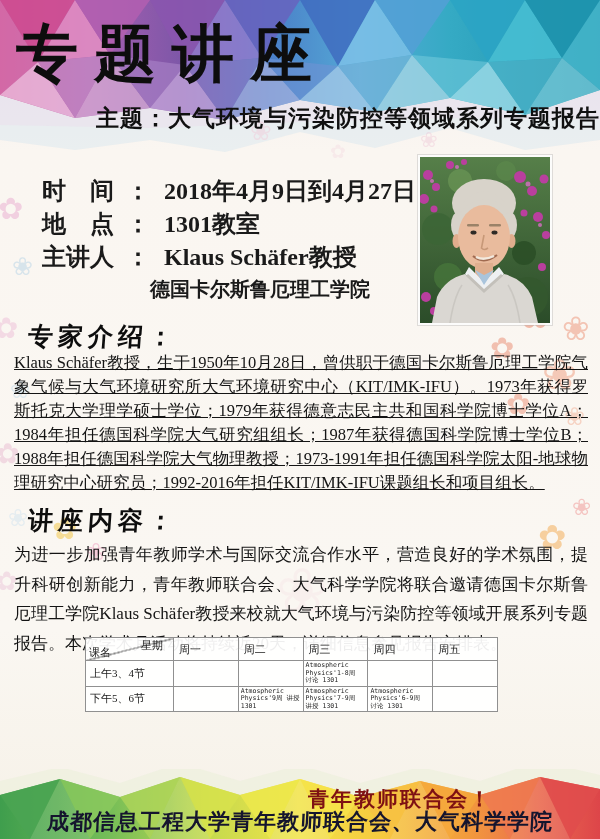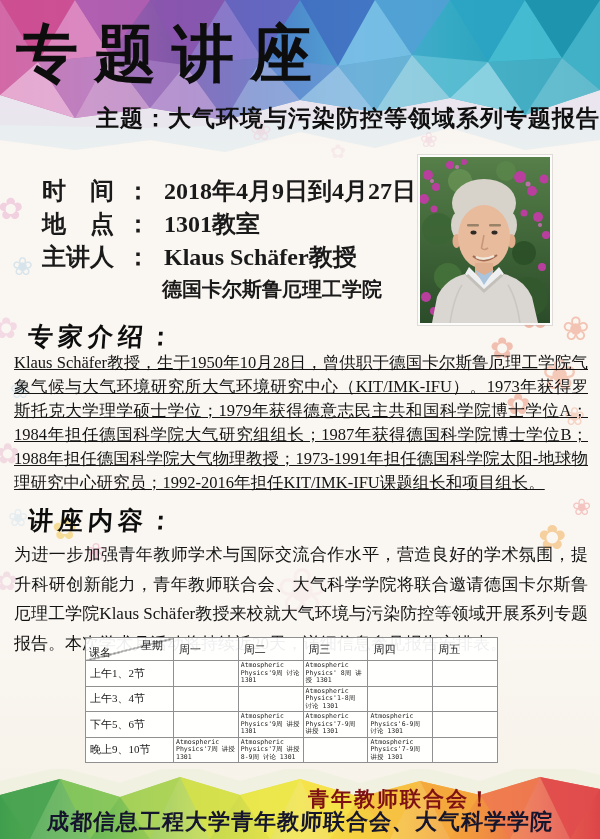--- a/index.html
+++ b/index.html
@@ -53,21 +53,21 @@
   .subtitle{
     position:absolute;z-index:3;top:103px;left:0;width:100%;text-align:right;
     font-size:23px;font-weight:800;letter-spacing:1px;color:#101010;
   }
   .info{position:absolute;z-index:3;left:42px;top:174px;font-family:var(--serif);font-weight:700;font-size:24px;}
   .info-row{display:flex;align-items:center;height:33px;white-space:nowrap;}
   .info-label{display:inline-block;min-width:62px;}
   .info-colon{margin:0 14px 0 12px;}
   .affiliation{
     position:absolute;z-index:3;left:150px;top:273px;height:33px;display:flex;align-items:center;
-    font-family:var(--serif);font-weight:700;font-size:20px;white-space:nowrap;margin-left:12px;
+    font-family:var(--serif);font-weight:700;font-size:20px;white-space:nowrap;
   }
   
   .photo{
     position:absolute;z-index:3;left:420px;top:157px;width:130px;height:166px;
     box-shadow:0 0 0 2px rgba(255,255,255,.9),0 0 0 3px rgba(180,180,180,.4);
     background:#3c5c34;
   }
   .photo svg{display:block;width:100%;height:100%;}
   
   .sec-heading{
@@ -331,50 +331,34 @@
         </th>
       <th>周一</th>
           <th>周二</th>
           <th>周三</th>
           <th>周四</th>
           <th>周五</th>
         </tr>
     </thead>
     <tbody>
         <tr>
-          <th class="rowlabel">上午1、2节</th>
-          <td></td>
-          <td>Atmospheric Physics'9周 讨论 1301</td>
-          <td>Atmospheric Physics' 8周 讲授 1301</td>
-          <td></td>
-          <td></td>
-        </tr>
-        <tr>
           <th class="rowlabel">上午3、4节</th>
           <td></td>
           <td></td>
           <td>Atmospheric Physics'1-8周 讨论 1301</td>
           <td></td>
           <td></td>
         </tr>
         <tr>
           <th class="rowlabel">下午5、6节</th>
           <td></td>
           <td>Atmospheric Physics'9周 讲授 1301</td>
           <td>Atmospheric Physics'7-9周 讲授 1301</td>
           <td>Atmospheric Physics'6-9周 讨论 1301</td>
           <td></td>
         </tr>
-        <tr>
-          <th class="rowlabel">晚上9、10节</th>
-          <td>Atmospheric Physics'7周 讲授 1301</td>
-          <td>Atmospheric Physics'7周 讲授 8-9周 讨论 1301</td>
-          <td></td>
-          <td>Atmospheric Physics'7-9周 讲授 1301</td>
-          <td></td>
-        </tr>
       </tbody>
   </table>
 
   <div class="welcome">青年教师联合会！</div>
   <div class="organizers">成都信息工程大学青年教师联合会、大气科学学院</div>
 
 </div>
 
 </body></html>

